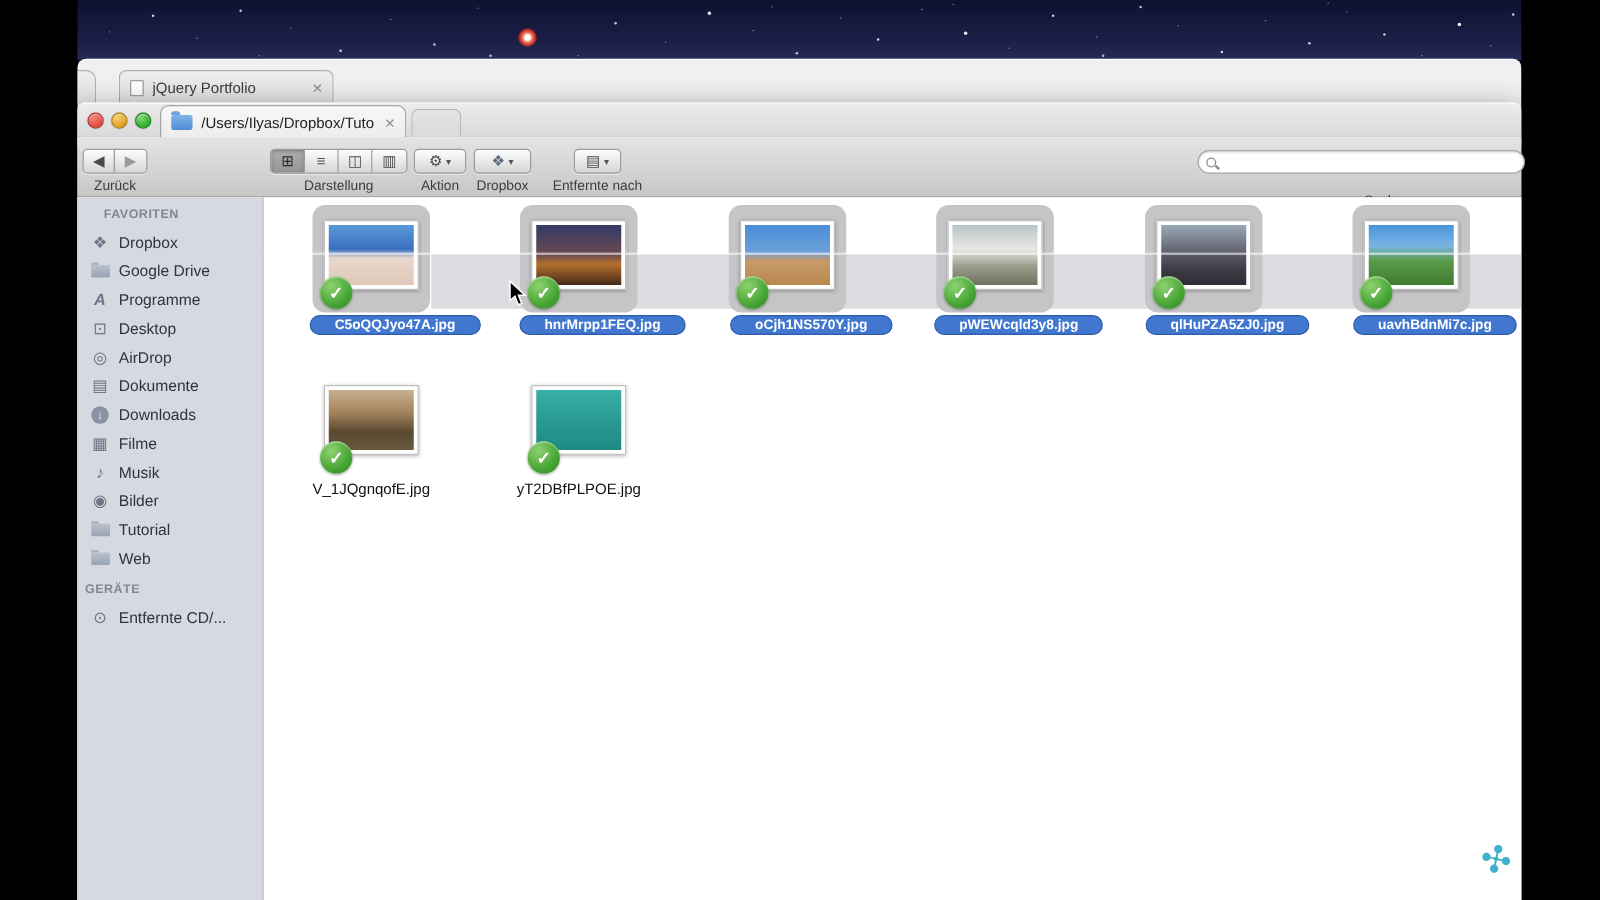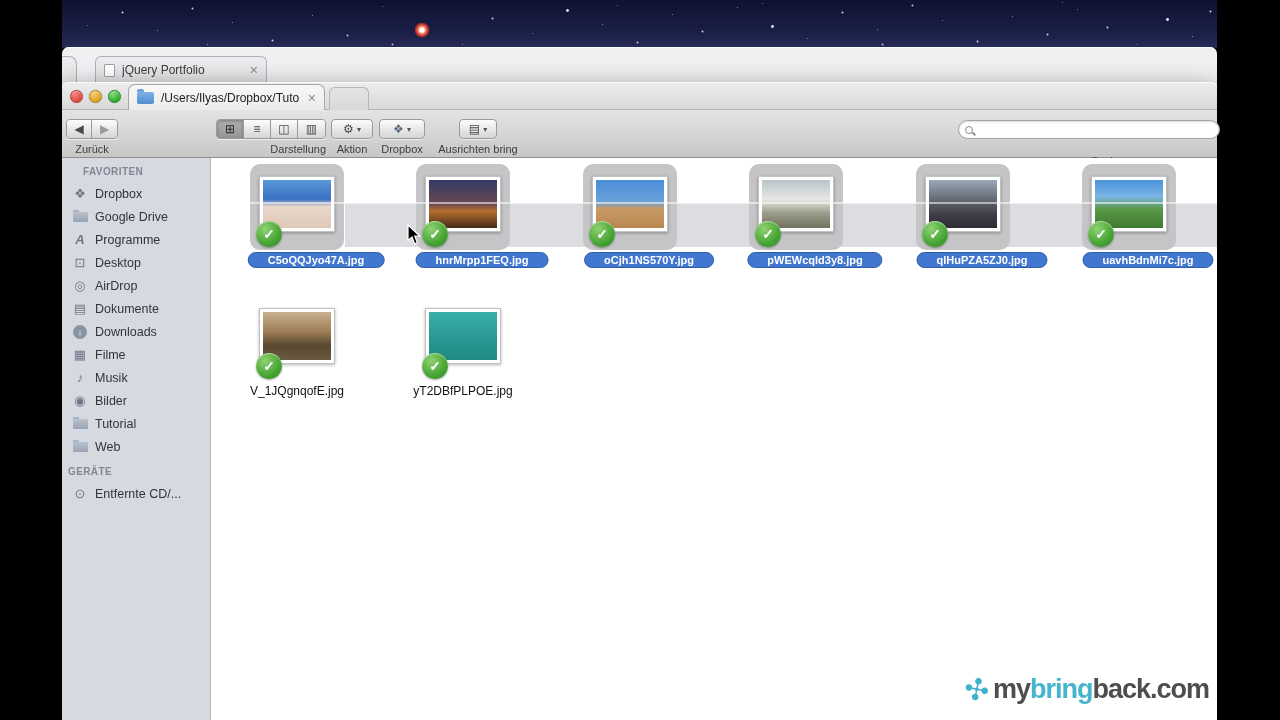--- a/index.html
+++ b/index.html
@@ -152,39 +152,39 @@
         <span class="seg" style="width:25px;color:#9a9a9a;">▶</span>
       </div>
       <div class="tlabel" style="left:4px;width:52px;">Zurück</div>
 
       <div class="segwrap" style="left:154px;">
         <span class="seg sel">⊞</span>
         <span class="seg">≡</span>
         <span class="seg">◫</span>
         <span class="seg">▥</span>
       </div>
-      <div class="tlabel" style="left:154px;width:110px;text-align:right;">Darstellung</div>
+      <div class="tlabel" style="left:154px;width:110px;">Darstellung</div>
 
       <div class="tbtn" style="left:269px;width:42px;">
         <span>⚙</span>
         <span class="ddarrow">▾</span>
       </div>
       <div class="tlabel" style="left:264px;width:52px;">Aktion</div>
 
       <div class="tbtn" style="left:317px;width:46px;">
         <span style="color:#5a6a7a;">❖</span>
         <span class="ddarrow">▾</span>
       </div>
       <div class="tlabel" style="left:311px;width:58px;">Dropbox</div>
 
       <div class="tbtn" style="left:397px;width:38px;">
         <span>▤</span>
         <span class="ddarrow">▾</span>
       </div>
-      <div class="tlabel" style="left:350px;width:132px;">Ausrichten bring</div>
+      <div class="tlabel" style="left:350px;width:132px;">Entfernte nach</div>
 
       <div class="search">
         <span class="mag"></span>
         <input value="" style="">
       </div>
       <div class="tlabel" style="left:988px;width:120px;margin-top:12px;">Suchen</div>
     </div>
 
     <div class="fbody">
 
@@ -332,19 +332,18 @@
             </div>
           <div class="plainname">yT2DBfPLPOE.jpg</div>
         </div>
 
         <svg class="cursor" width="16" height="22" viewBox="0 0 16 22">
           <polygon points="1,1 1,16.5 5,13 7.6,19.8 10.4,18.7 7.8,12.2 13,12.2" fill="#000" stroke="#fff" stroke-width="1.2"></polygon>
         </svg>
 
         <div class="watermark">
           <span class="pinwheel">✣</span>
-          <span class="wm-text"><span>my</span><span class="wm-mid">bring</span><span>back.com</span></span>
         </div>
       </div>
 
     </div>
   </div>
 </div>
 
 </body></html>

